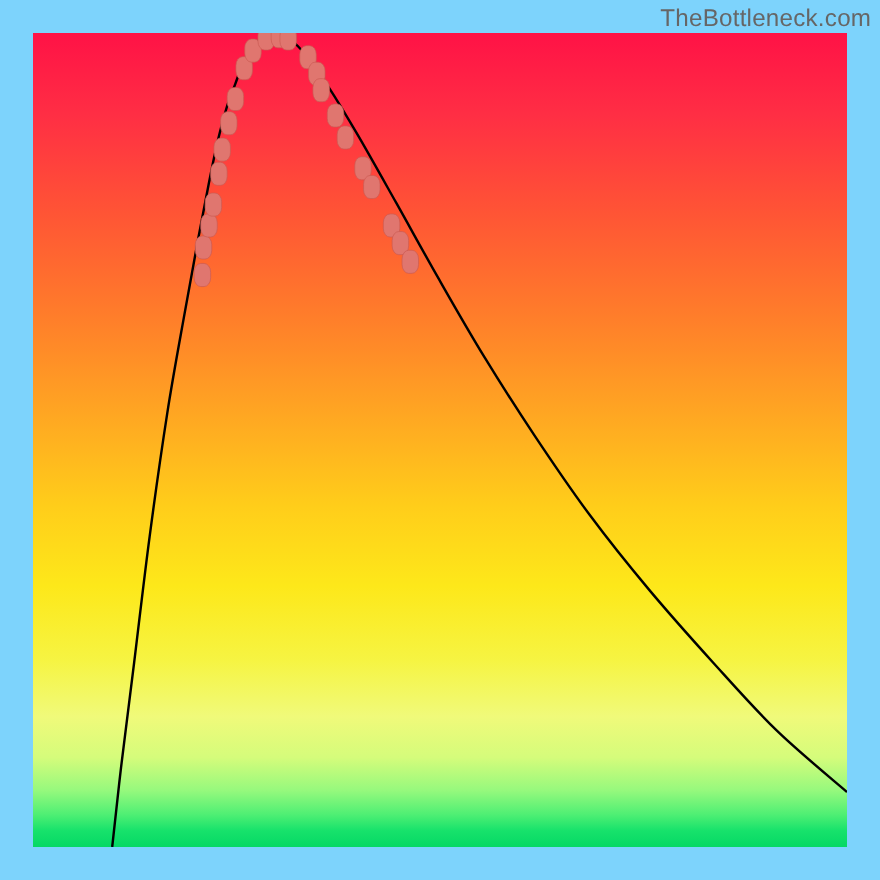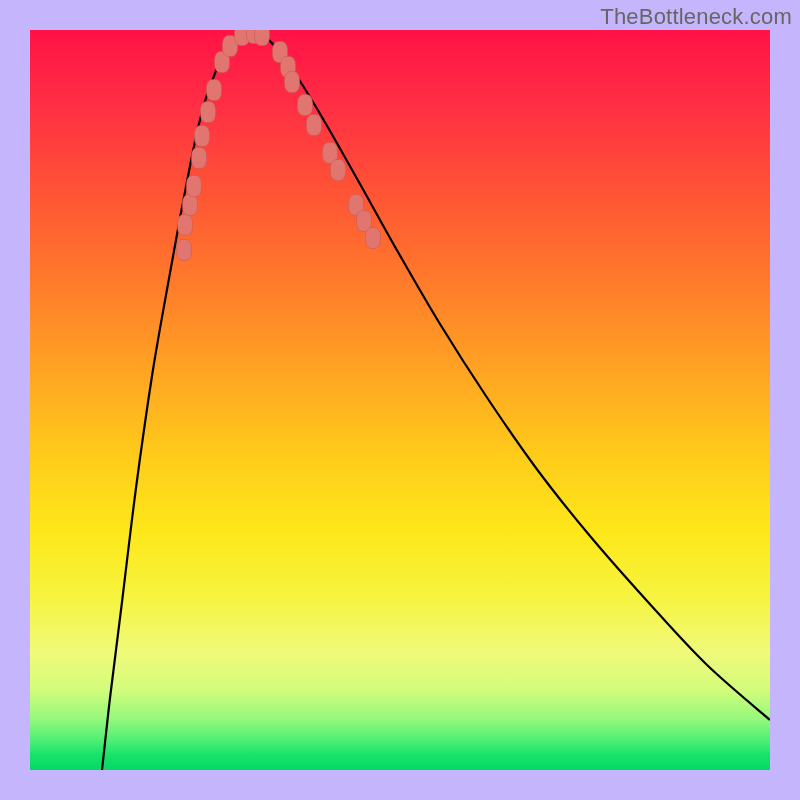--- a/index.html
+++ b/index.html
@@ -8,21 +8,21 @@
     width: 800px;
     height: 800px;
     overflow: hidden;
     background: #000;
     font-family: Arial, Helvetica, sans-serif;
   }
   .frame {
     position: relative;
     width: 800px;
     height: 800px;
-    background: #c4b5fd;
+    background: #7dd3fc;
   }
   .plot-area {
     position: absolute;
     left: 30px;
     top: 30px;
     width: 740px;
     height: 740px;
     background: linear-gradient(
       to bottom,
       #ff1246 0%,

